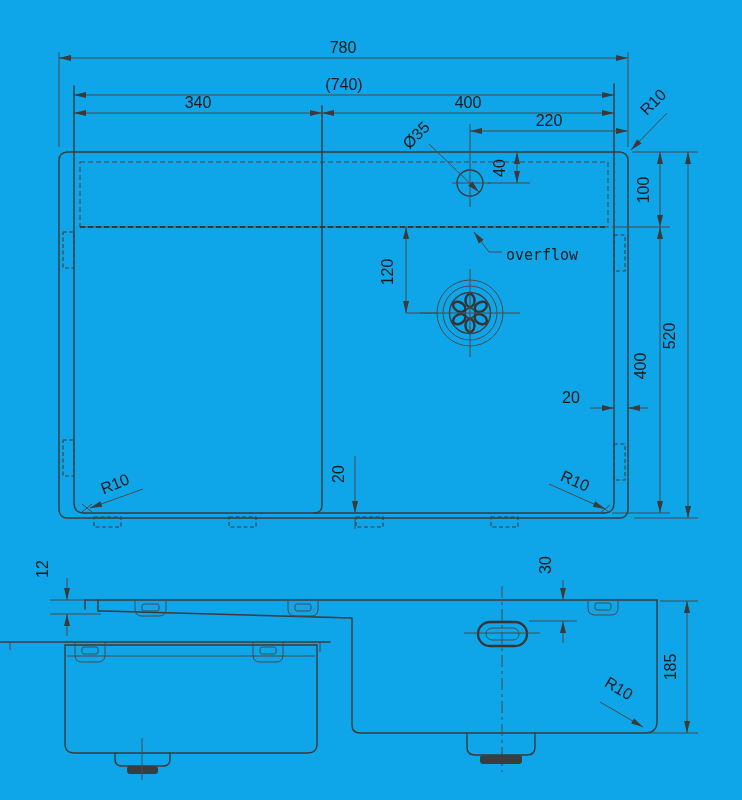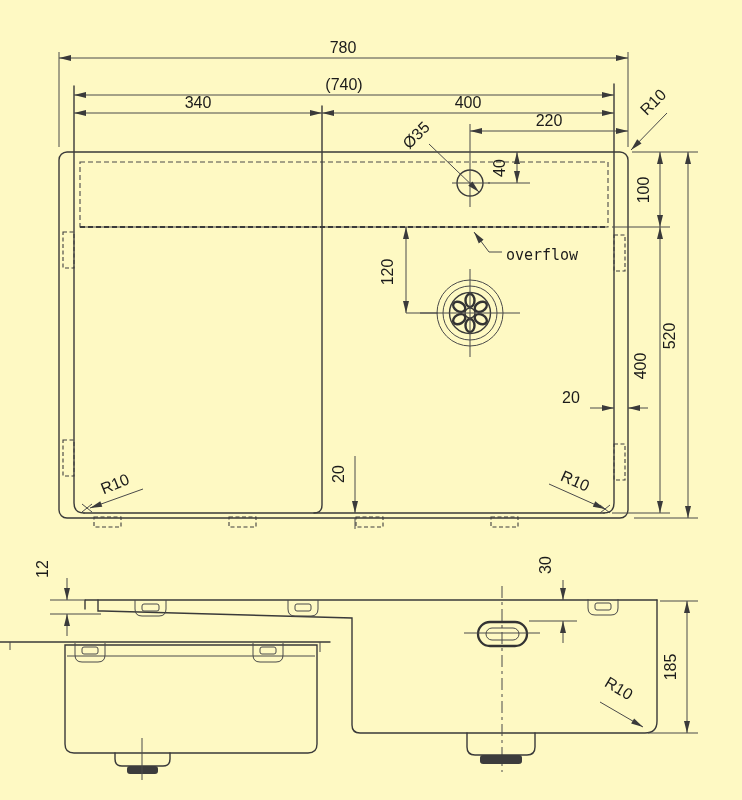--- a/index.html
+++ b/index.html
@@ -1,16 +1,16 @@
 <!DOCTYPE html>
 <html><head>
 <meta charset="utf-8">
 <style>
   html,body{margin:0;padding:0;background:#ffffff;}
-  .canvas{position:relative;width:742px;height:800px;background:#fef9c3;overflow:hidden;
+  .canvas{position:relative;width:742px;height:800px;background:#0ea5e9;overflow:hidden;
           font-family:"Liberation Sans", sans-serif;}
   svg{display:block;}
   .ln{stroke:#3a3a3a;fill:none;stroke-width:1.4;stroke-linecap:round;}
   .thin{stroke:#4a4a4a;fill:none;stroke-width:1;}
   .dash{stroke:#4a4a4a;fill:none;stroke-width:1.1;stroke-dasharray:5 3;}
   .dashb{stroke:#3a3a3a;fill:none;stroke-width:1.9;stroke-dasharray:5 3;}
   .clip{stroke:#3f3f3f;fill:none;stroke-width:1.1;stroke-dasharray:4 2.5;}
   .cline{stroke:#4a4a4a;fill:none;stroke-width:1;stroke-dasharray:12 4 3 4;}
   .bold{stroke:#333;fill:none;stroke-width:2.3;}
   .dim{font:16px "Liberation Sans", sans-serif;fill:#1b1b1b;}

